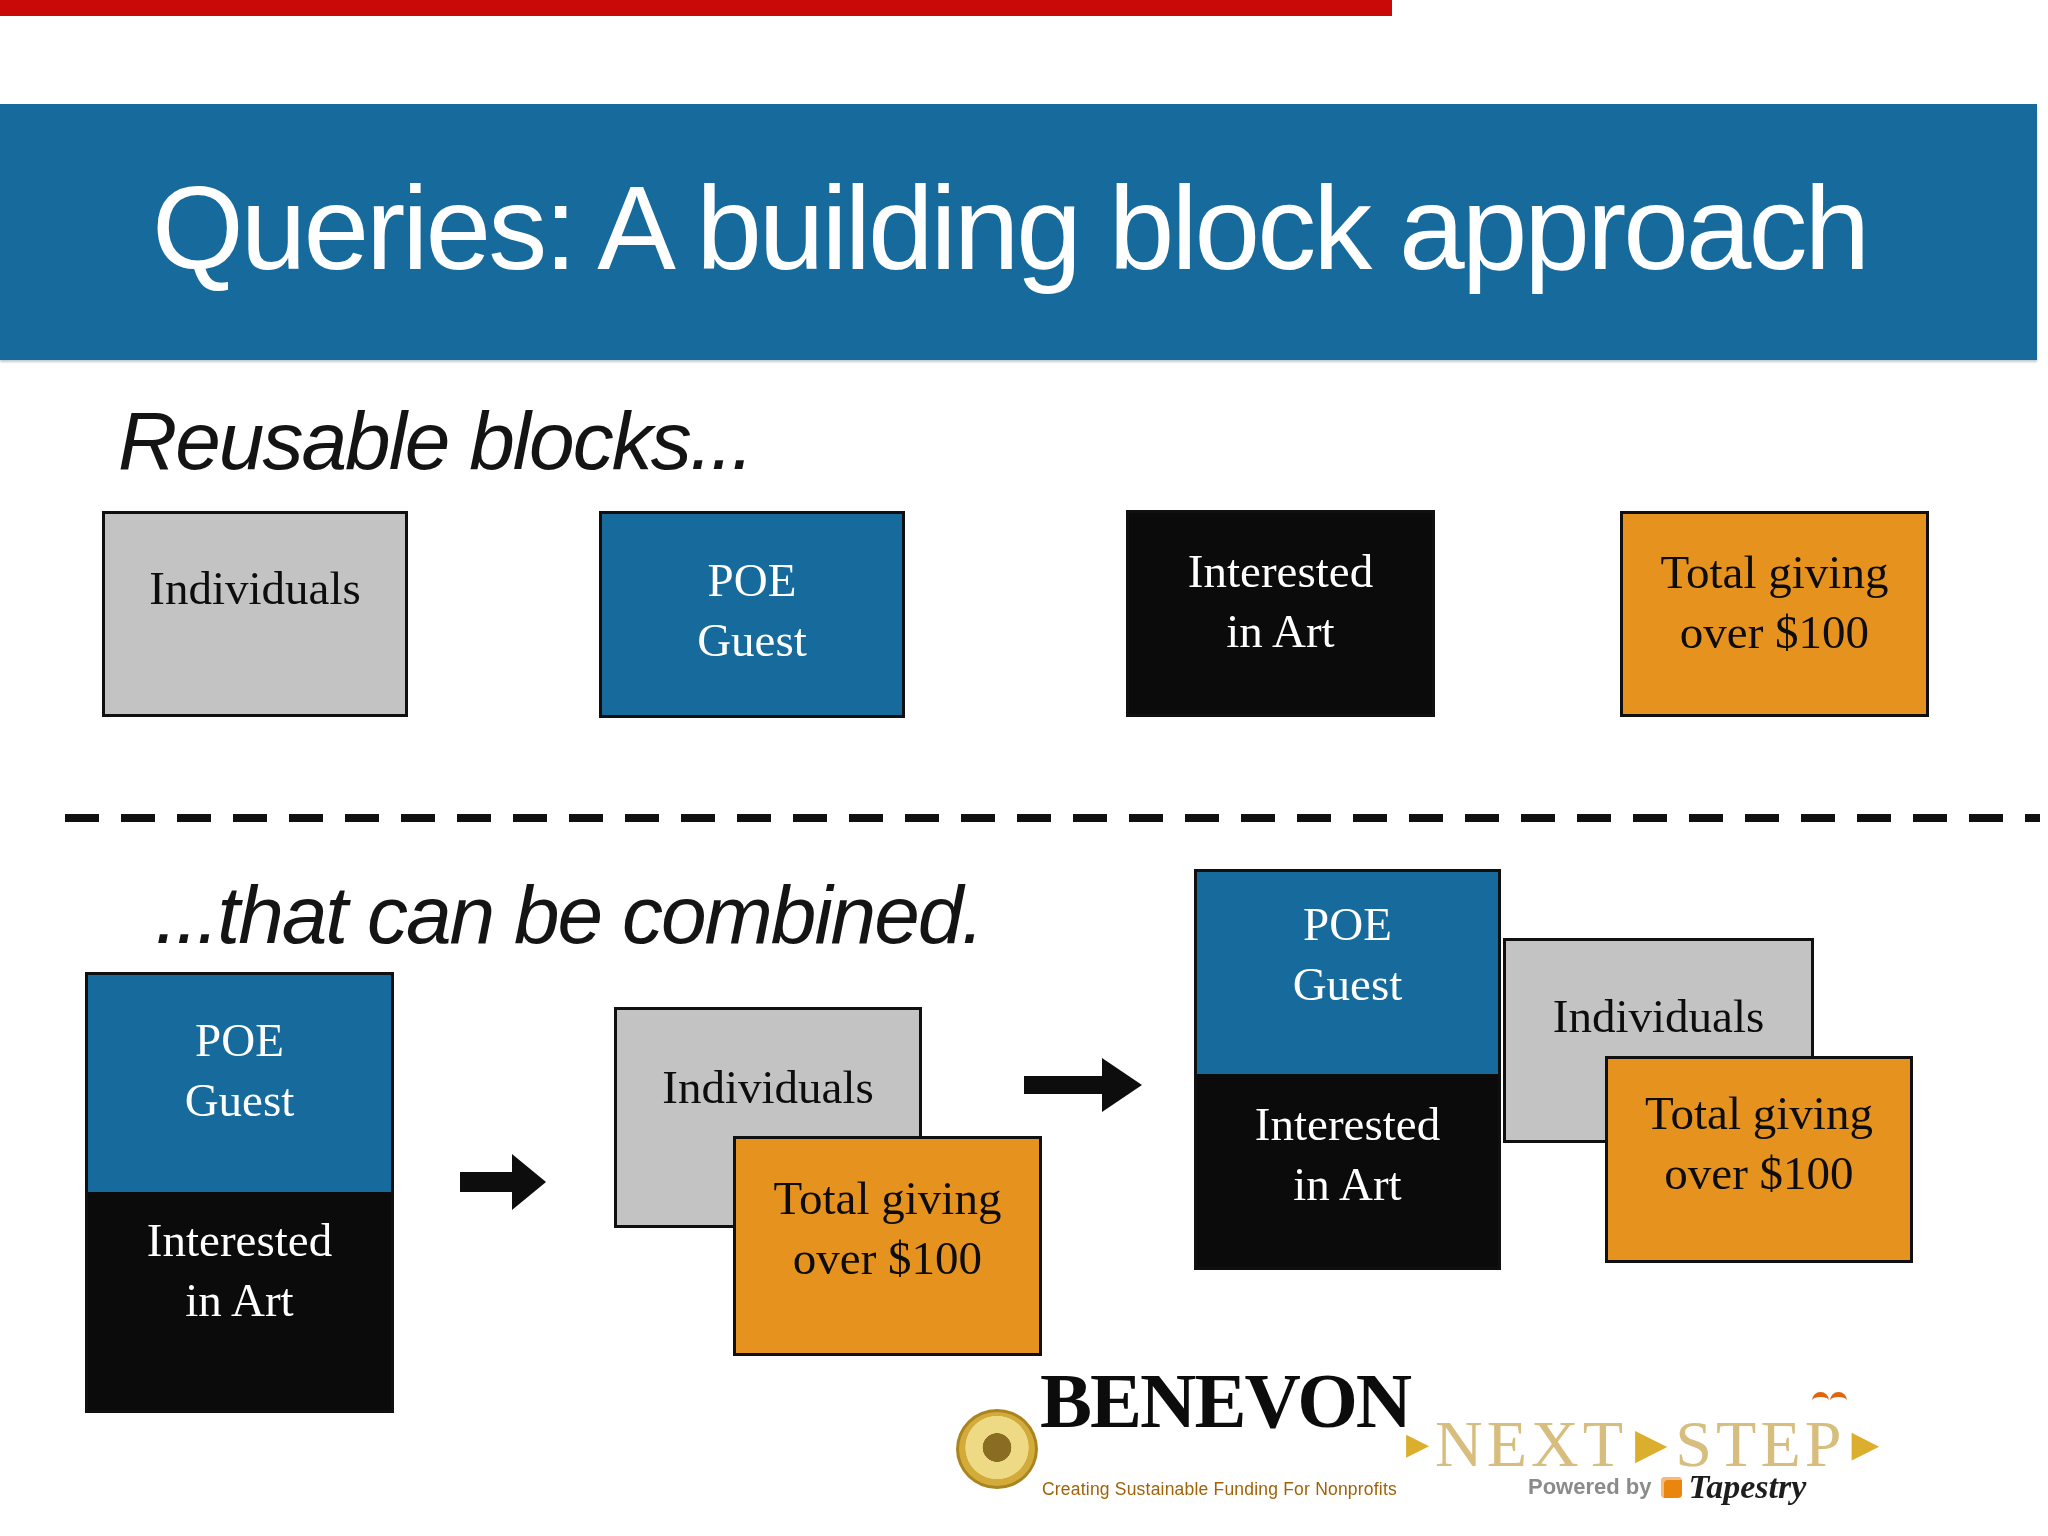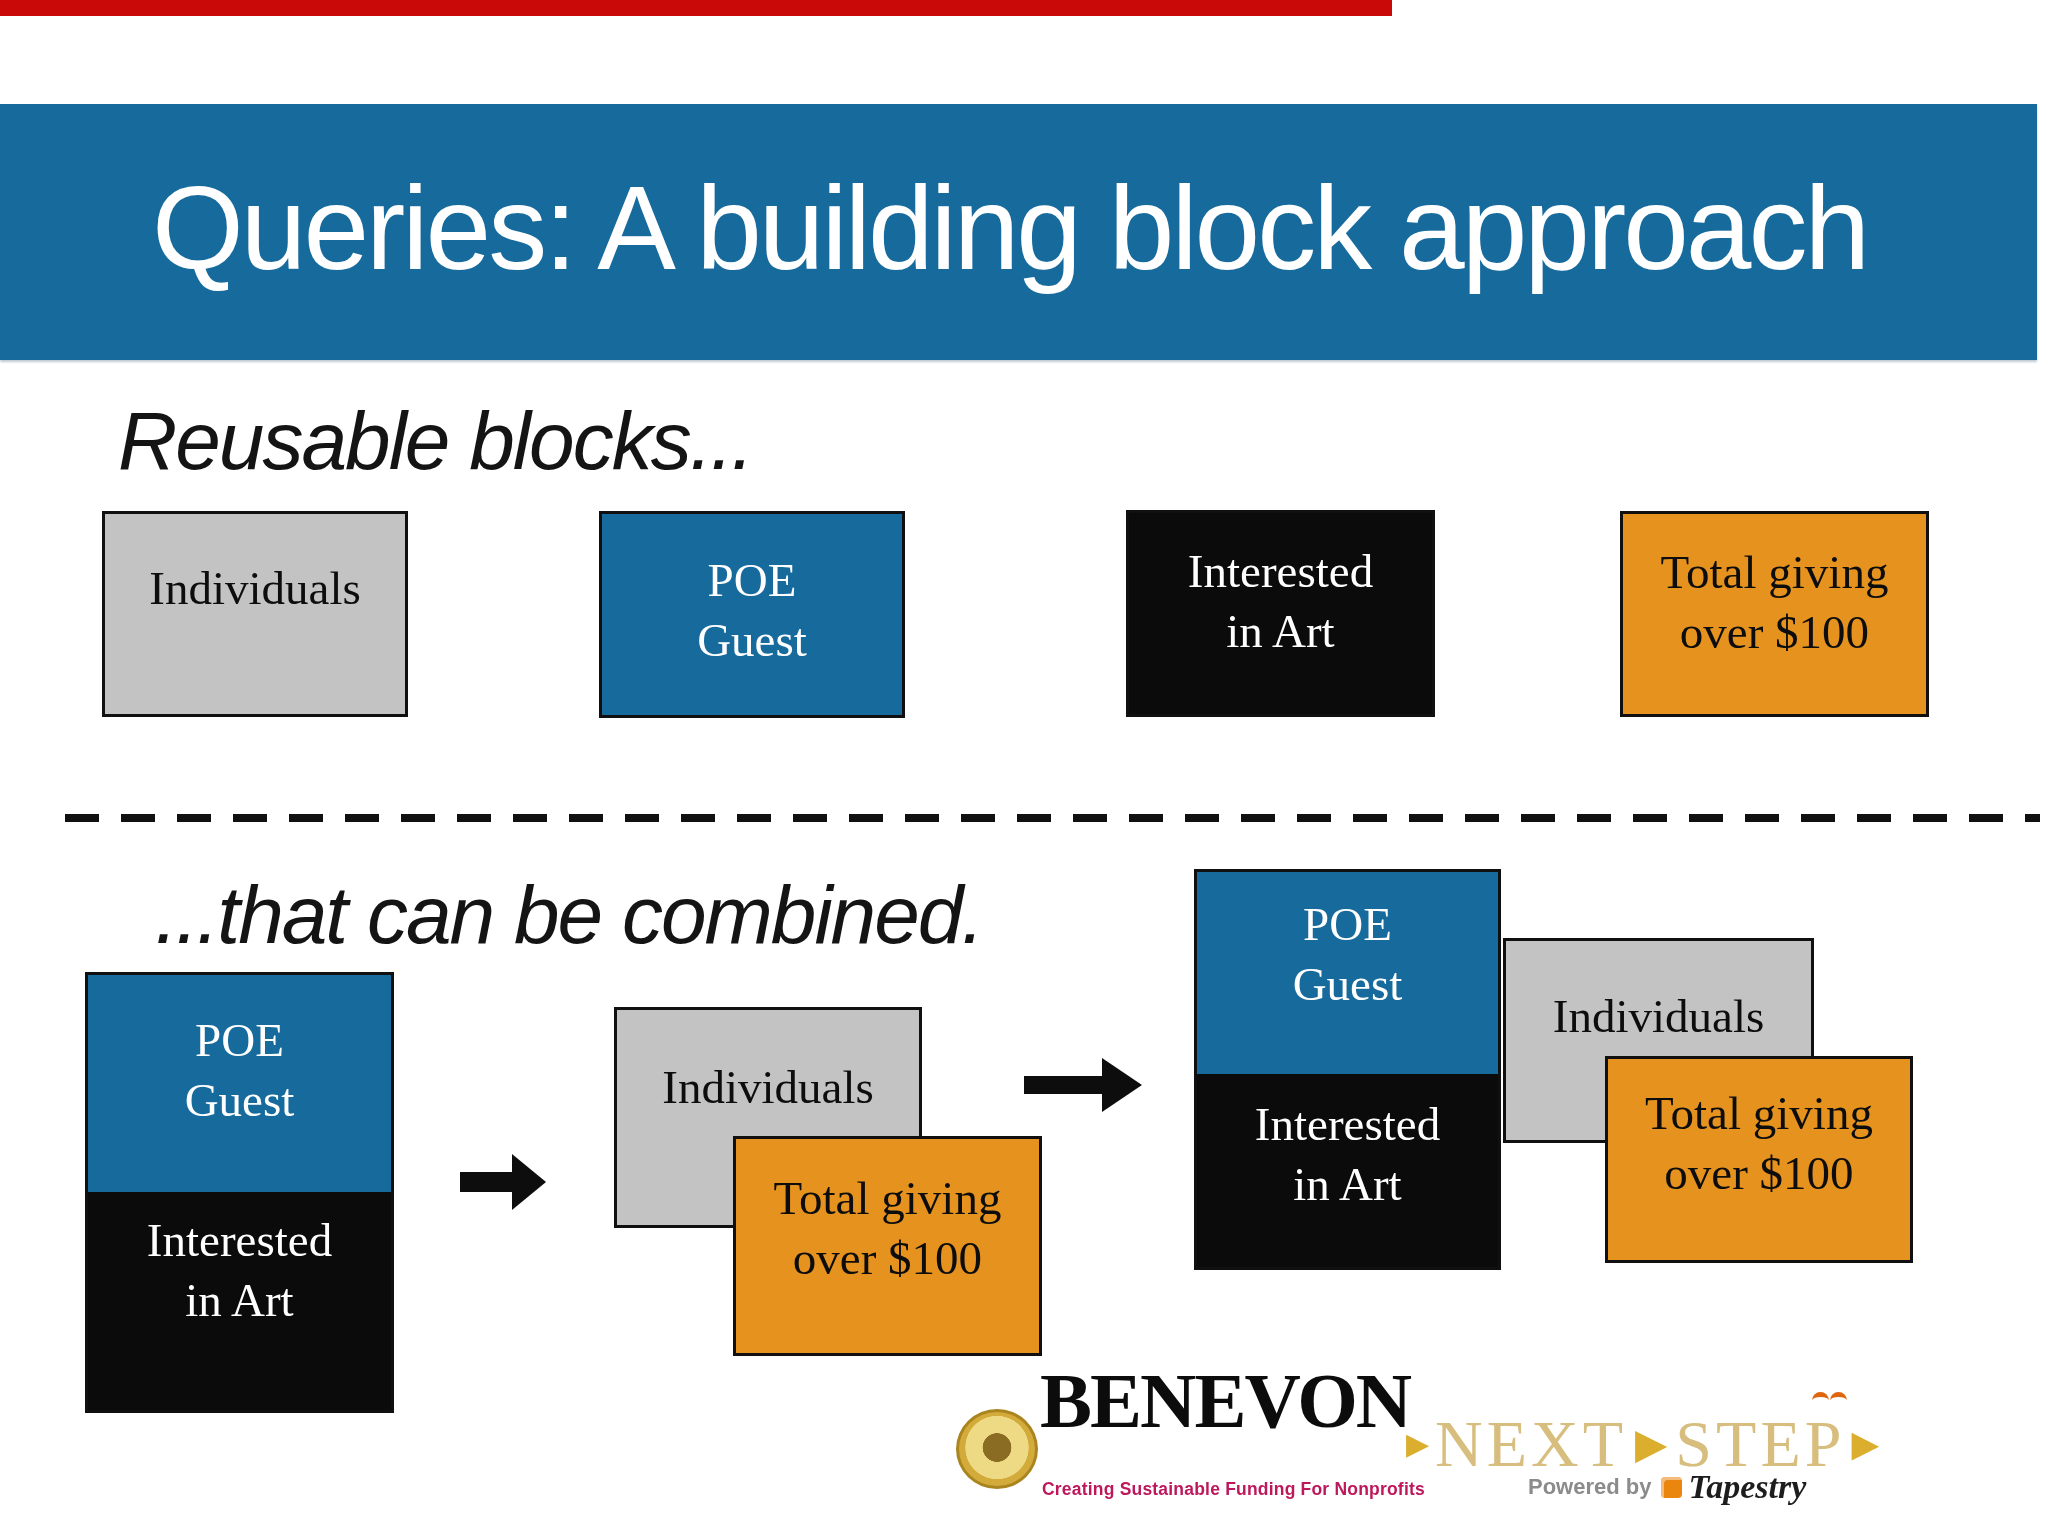--- a/index.html
+++ b/index.html
@@ -34,21 +34,21 @@
   .barrow{position:absolute;}
   .barrow .shaft{position:absolute;background:#0d0d0d;}
   .barrow .head{position:absolute;width:0;height:0;}
 
   
   .coin{position:absolute;left:956px;top:1409px;width:82px;height:80px;border-radius:50%;
         background:radial-gradient(circle at 50% 48%, #8a6d22 0 26%, #eed985 27% 58%, #d3ab3a 59% 78%, #b8912a 79%);
         border:3px solid #a9841f;box-sizing:border-box;}
   .benevon{position:absolute;left:1040px;top:1362px;font-family:"Liberation Serif",serif;
            font-weight:bold;font-size:78px;line-height:78px;color:#0c0c0c;letter-spacing:-2px;white-space:nowrap;}
-  .tagline{position:absolute;left:1042px;top:1479px;font-size:17.5px;font-weight:bold;color:#be185d;
+  .tagline{position:absolute;left:1042px;top:1479px;font-size:17.5px;font-weight:normal;color:#a16207;
            letter-spacing:.2px;white-space:nowrap;}
   .nextstep{position:absolute;left:1406px;top:1404px;display:flex;align-items:center;
             font-family:"Liberation Serif",serif;color:#d8be7e;}
   .nextstep .word{font-size:66px;line-height:80px;letter-spacing:4px;}
   .tri{color:#dcae2e;line-height:1;}
   .tri.small{font-size:30px;margin:0 6px 0 0;}
   .tri.mid{font-size:42px;margin:0 8px;}
   .tri.end{font-size:36px;margin-left:6px;}
   .arcmark{position:absolute;left:1812px;top:1392px;width:40px;height:14px;}
   .arcmark span{display:inline-block;width:17px;height:12px;border-top:5px solid #e0660e;

